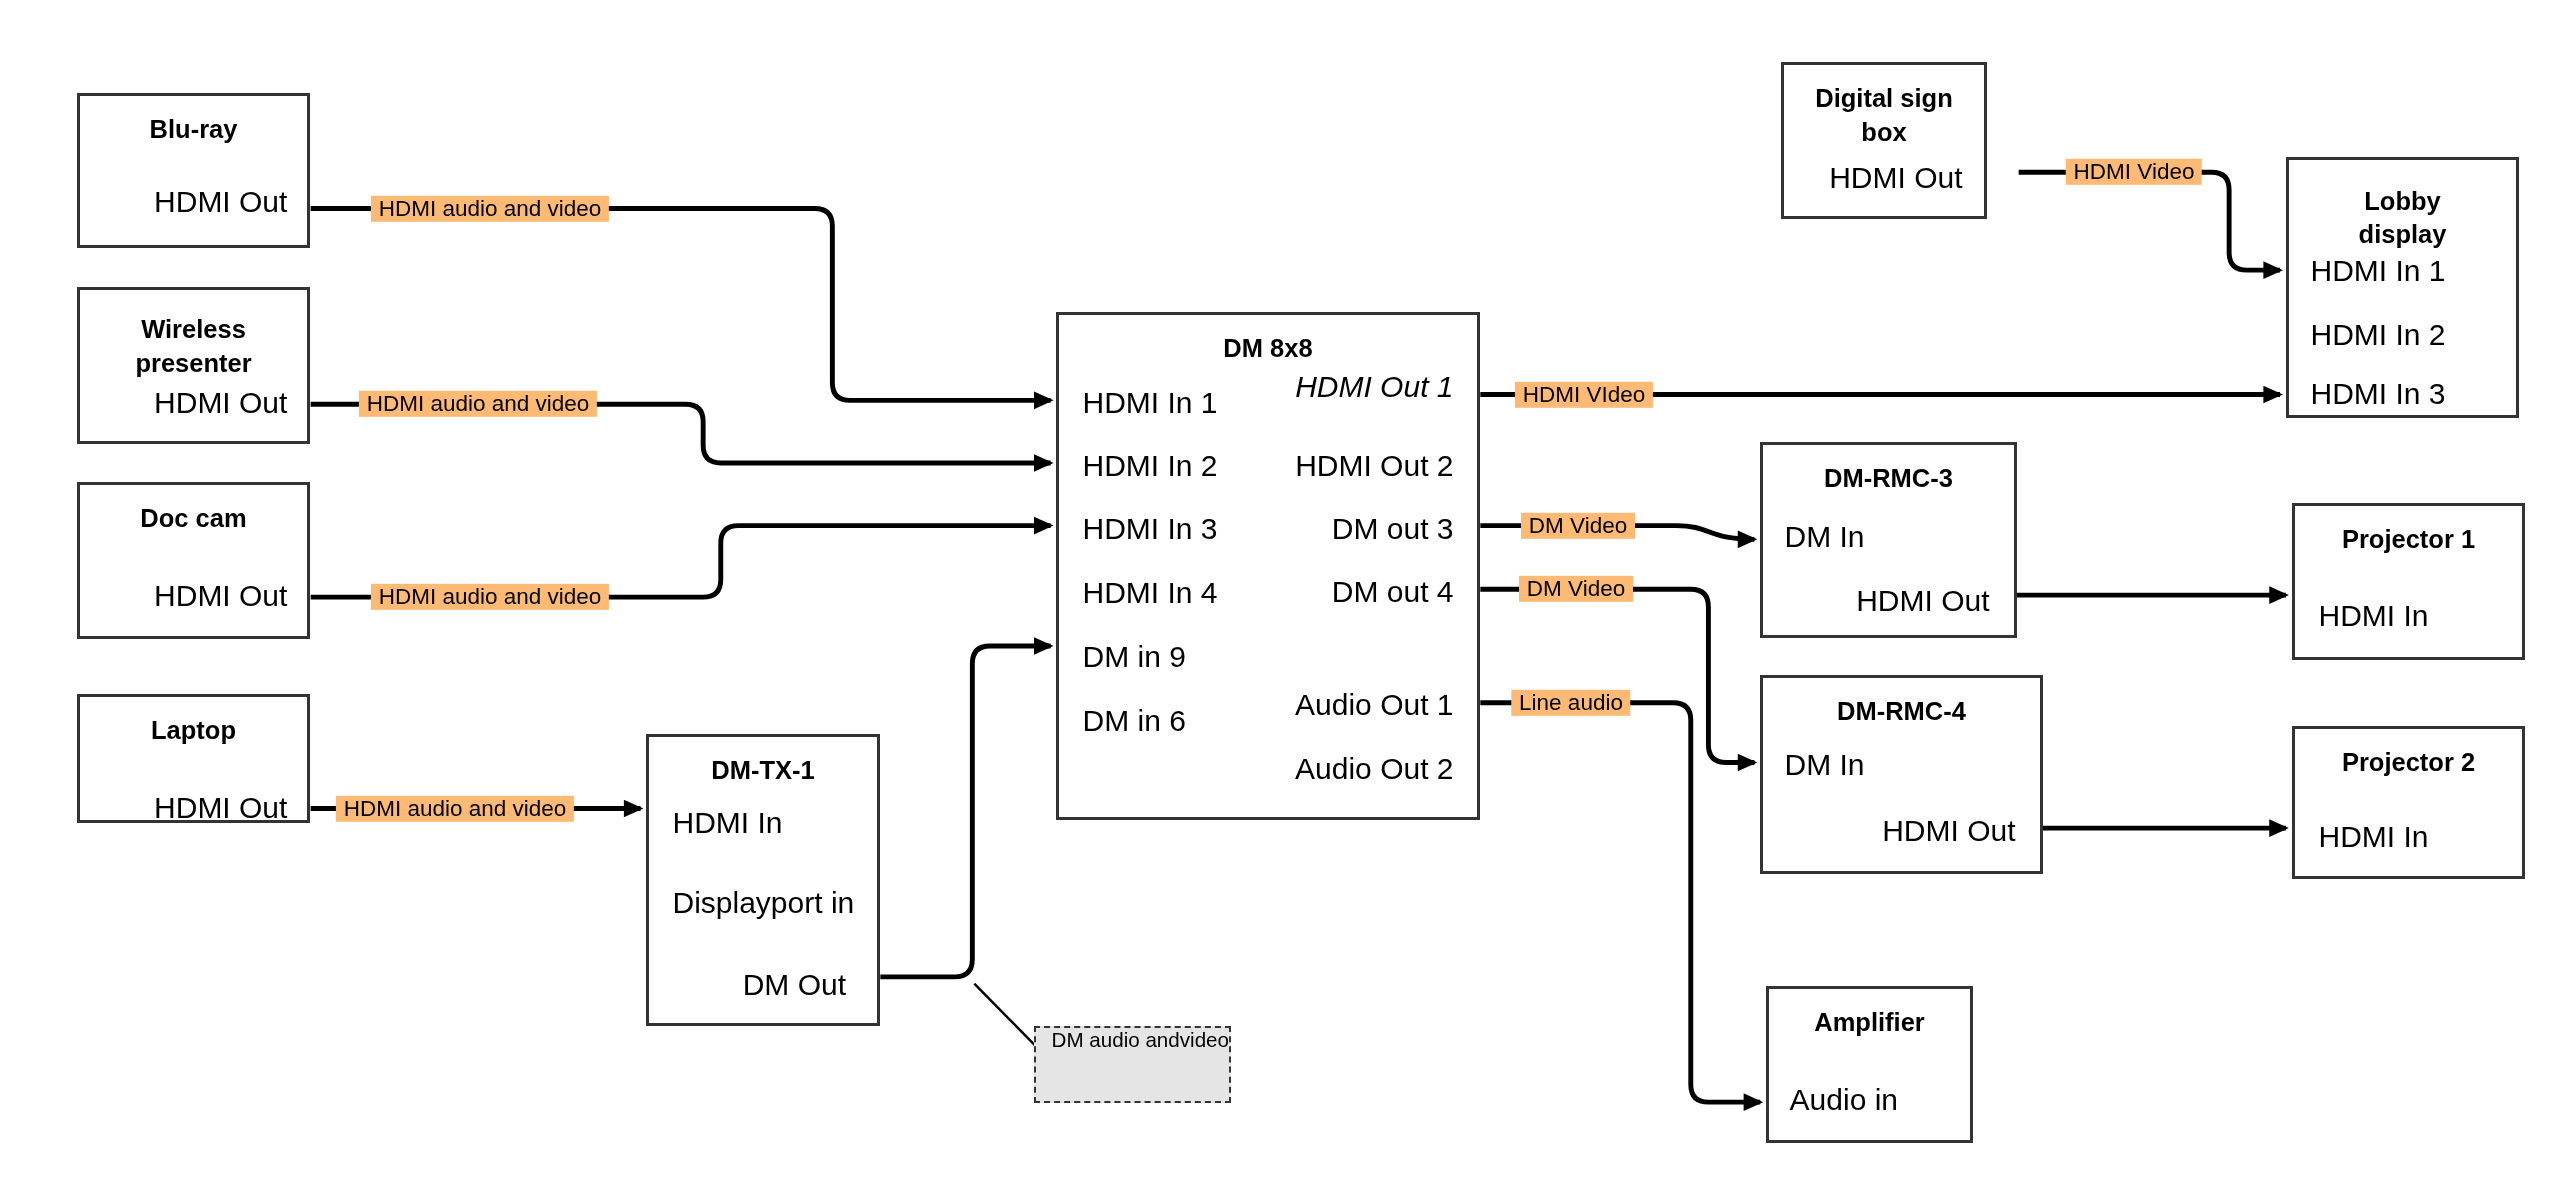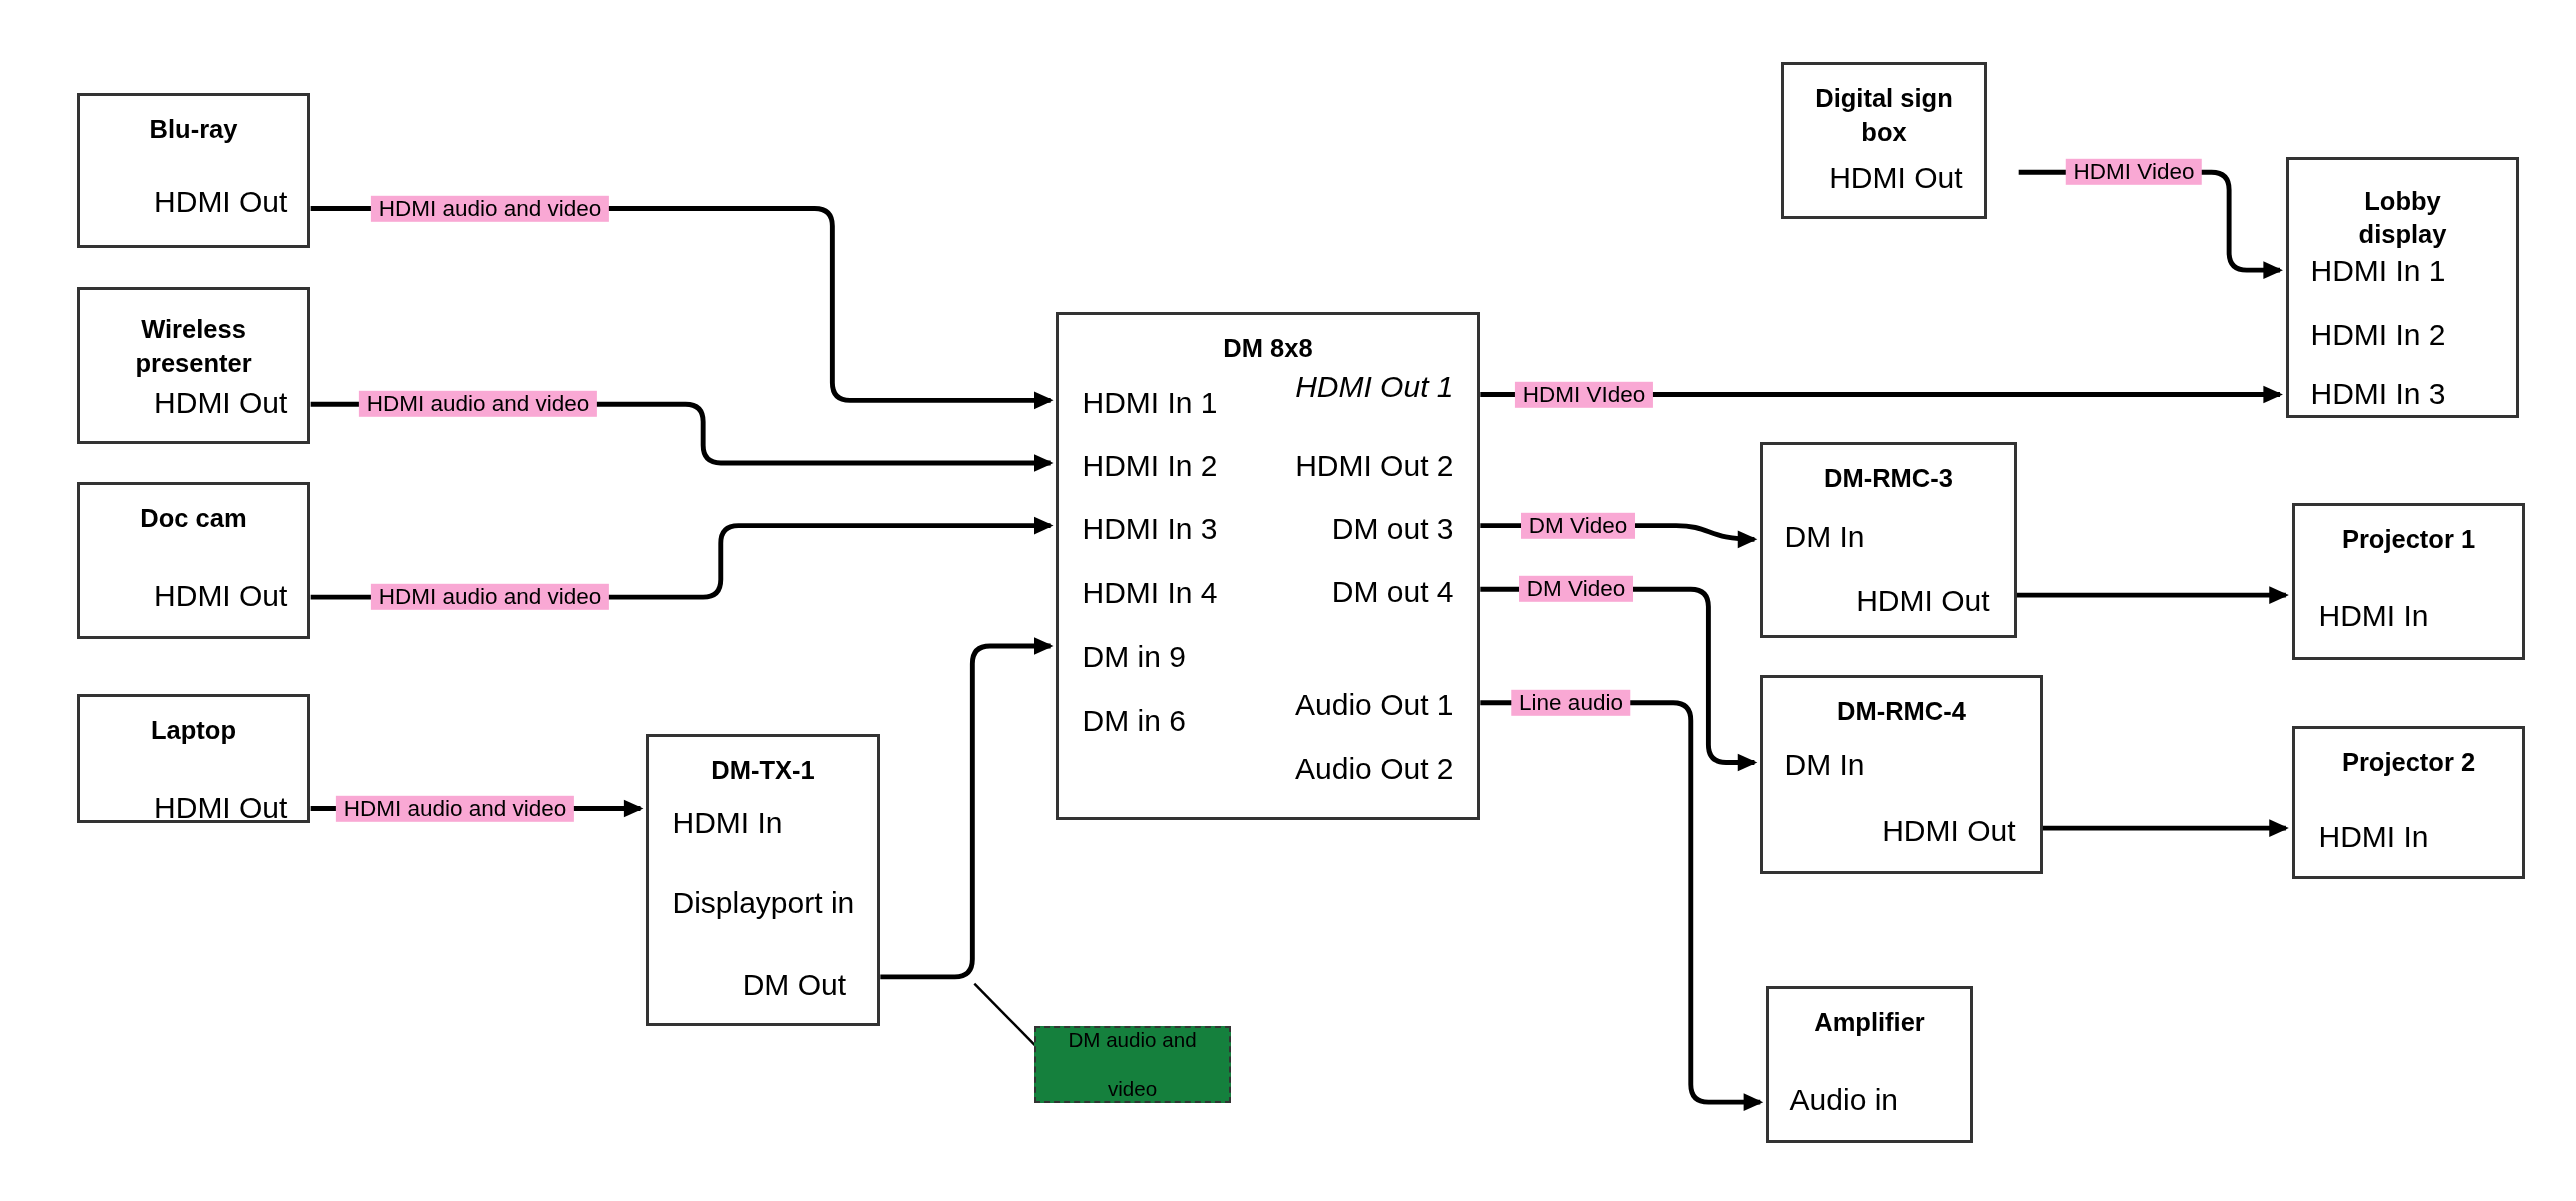--- a/index.html
+++ b/index.html
@@ -9,27 +9,27 @@
   }
   .node{position:absolute;background:#fff;border:3.9px solid #333;box-sizing:border-box;}
   .node .title{
     position:absolute;left:0;right:0;top:15.7px;text-align:center;
     font-weight:bold;font-size:25.5px;line-height:34px;white-space:pre;
   }
   .port{position:absolute;font-size:30px;line-height:27.4px;white-space:nowrap;}
   .port.pl{left:23.5px;}
   .port.pr{right:23.5px;text-align:right;}
   .clabel{
-    position:absolute;transform:translate(-50%,-50%);background:#f9a8d4;
+    position:absolute;transform:translate(-50%,-50%);background:#fdba74;
     padding:0 7.8px;font-size:22.5px;line-height:26.4px;white-space:nowrap;
   }
   .note{
     position:absolute;left:1034px;top:1026px;width:197px;height:77px;
-    border:2px dashed #333;box-sizing:border-box;background:#15803d;
-    display:flex;flex-direction:column;justify-content:space-between;
+    border:2px dashed #333;box-sizing:border-box;background:#e5e5e5;
+    display:flex;flex-direction:row;justify-content:flex-end;
     text-align:center;font-size:20.6px;line-height:24.5px;
   }
   svg.wires{position:absolute;left:0;top:0;pointer-events:none;}
 </style>
 </head>
 <body>
 
 <svg class="wires" width="2576" height="1201" viewBox="0 0 2631 1227">
   <defs>
     <marker id="arrow" markerUnits="userSpaceOnUse" markerWidth="24" markerHeight="22" viewBox="0 0 24 22" refX="19" refY="11" orient="auto">

